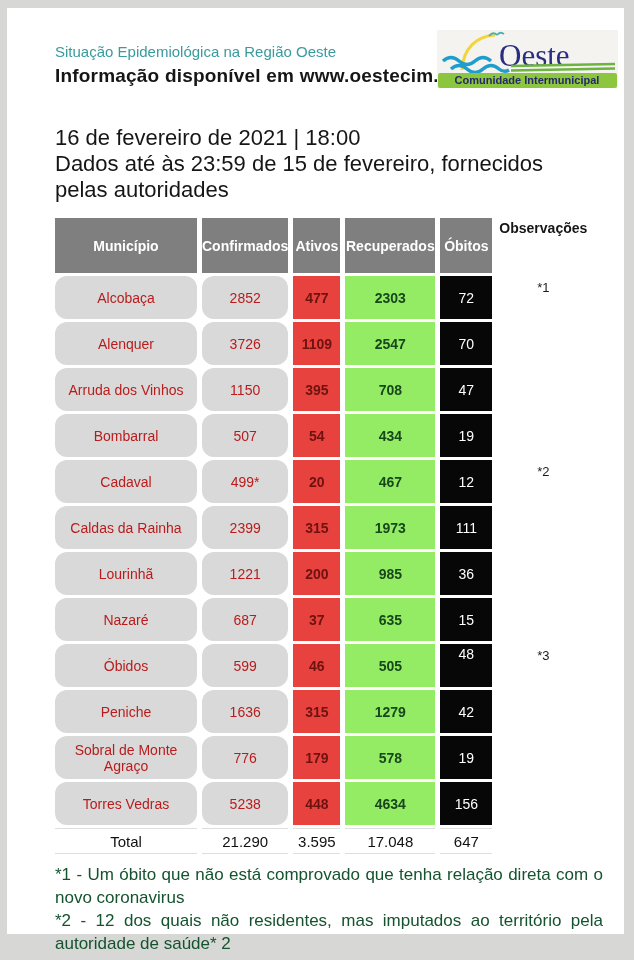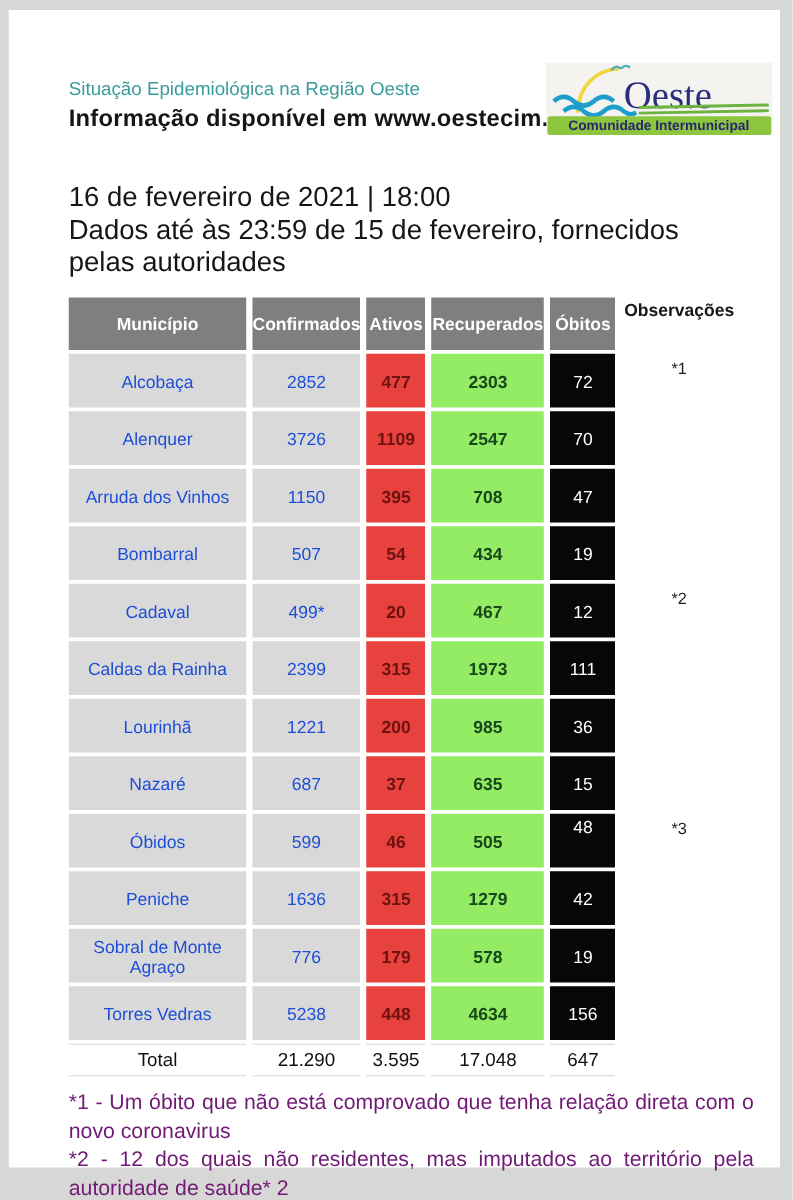--- a/index.html
+++ b/index.html
@@ -5,21 +5,21 @@
   html,body{margin:0;padding:0;}
   body{
     width:634px;height:960px;overflow:hidden;position:relative;
     background:var(--page-bg,#d7d7d6);
     font-family:"Liberation Sans","DejaVu Sans",sans-serif;
     -webkit-font-smoothing:antialiased;
   }
   .card{
     position:absolute;left:7px;top:8px;right:10px;bottom:26px;
     background:var(--card-bg,#ffffff);
-    padding:54px 24px 0 48px;
+    padding:34px 24px 0 48px;
     box-sizing:border-box;
   }
   
   .header-row{position:relative;height:55px;}
   .subtitle{
     font-size:15px;line-height:20px;color:var(--teal,#3a9b9d);
   }
   .title{
     font-size:19px;line-height:27px;font-weight:bold;color:var(--ink,#161616);
     letter-spacing:.2px;
@@ -33,43 +33,43 @@
   
   table.covid{
     border-collapse:separate;border-spacing:5px 3px;
     margin:12px 0 0 -5px;
   }
   col.c-mun{width:142px;} col.c-conf{width:84px;} col.c-atv{width:47px;}
   col.c-rec{width:90px;} col.c-obt{width:52px;} col.c-obs{width:92px;}
   th,td{text-align:center;vertical-align:middle;padding:0;font-size:14px;}
   th.hdr{
     background:var(--th-gray,#7f7f7f);color:#fff;font-weight:bold;
-    height:42px;
+    height:55px;
   }
   th.obs-hdr{
     background:none;color:var(--ink,#161616);font-weight:bold;
     vertical-align:top;padding-top:2px;font-size:14px;
   }
   td{height:39px;}
-  td.mun,td.conf{background:var(--cell-gray,#d9d9d9);color:#1d4ed8;}
+  td.mun,td.conf{background:var(--cell-gray,#d9d9d9);color:#b91c1c;border-radius:12px;}
   td.atv{background:var(--red,#e8423e);color:var(--red-ink,#6e1210);font-weight:bold;}
   td.rec{background:var(--green,#93ec64);color:var(--green-ink,#17471a);font-weight:bold;}
   td.obt{background:var(--black-cell,#070707);color:#fff;}
   td.obt.top-align{vertical-align:top;line-height:15px;padding-top:3px;}
   td.obs{background:none;vertical-align:top;padding-top:4px;font-size:13px;color:#1c1c1c;}
   tfoot td{
     height:24px;font-weight:normal;font-size:15px;color:#111;background:none;
     border-top:1px solid var(--hairline,#dedede);
     border-bottom:1px solid var(--hairline,#dedede);
   }
   tfoot td.noline{border:none;}
   
   .notes{margin-top:6px;width:548px;}
   .notes p{
-    margin:0;text-align:justify;font-size:17px;line-height:23px;color:#701a75;
+    margin:0;text-align:justify;font-size:17px;line-height:23px;color:#14532d;
   }
 </style>
 </head>
 <body>
 
 <div class="card">
 
   <div class="header-row">
     <div class="subtitle">Situação Epidemiológica na Região Oeste</div>
     <div class="title">Informação disponível em www.oestecim.pt</div>

